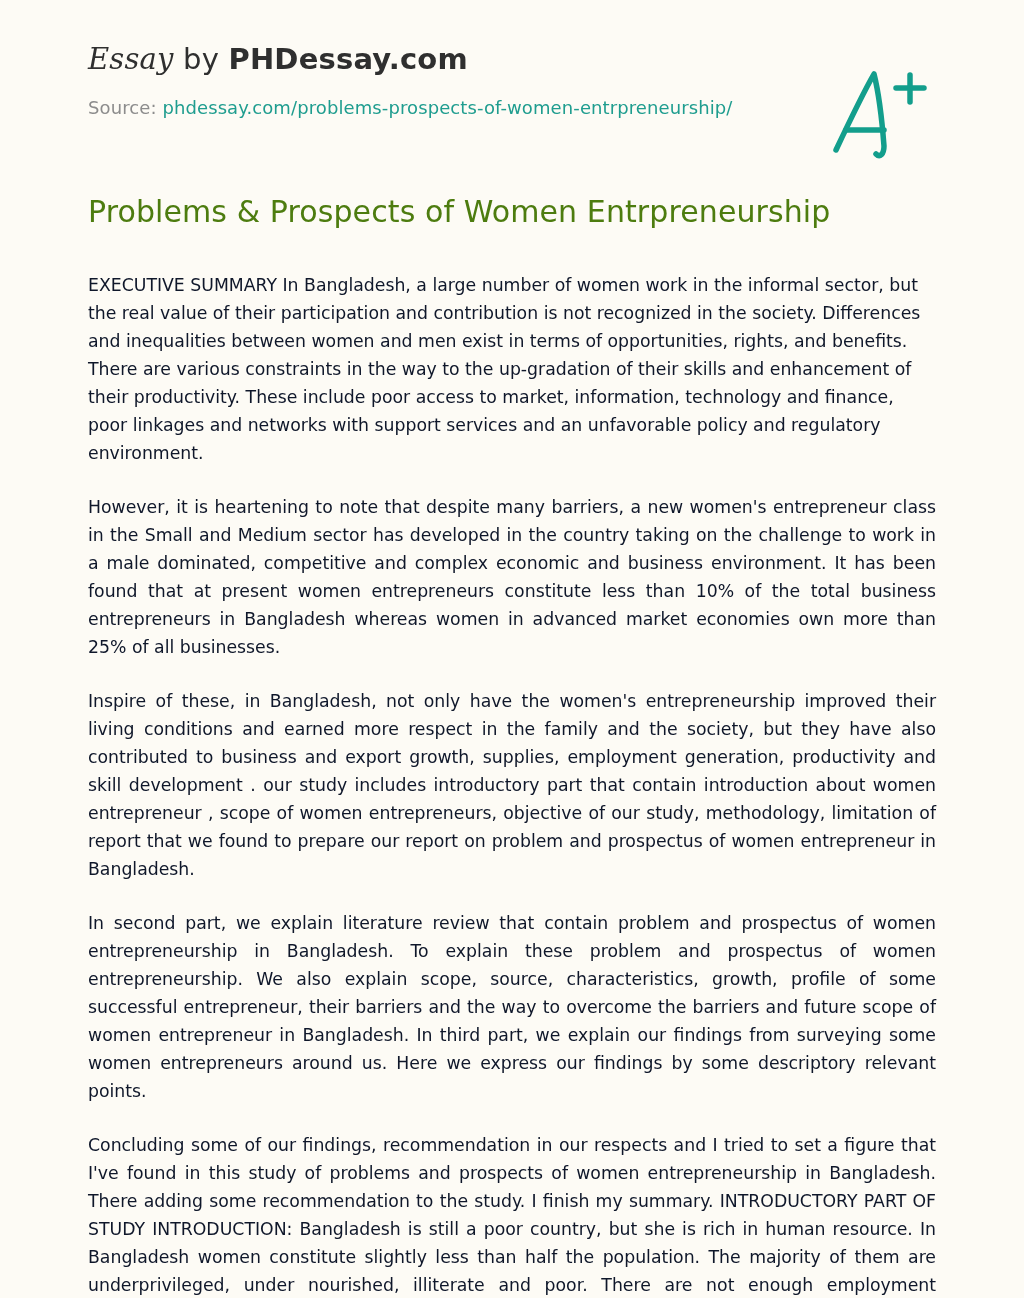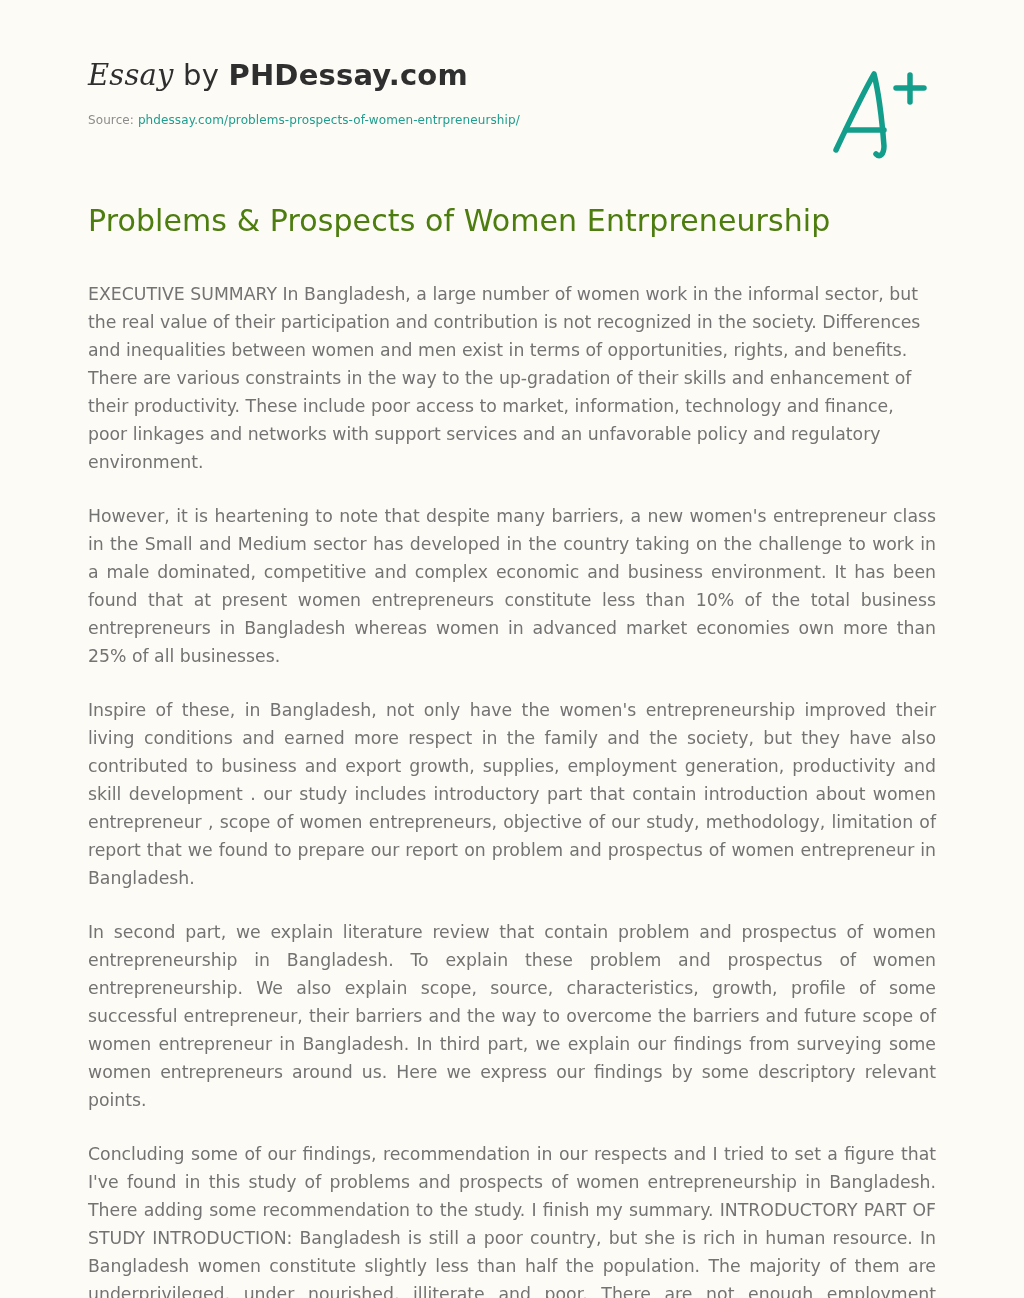--- a/index.html
+++ b/index.html
@@ -17,42 +17,42 @@
   .page {
     position: relative;
     width: 1024px;
     min-height: 1298px;
     box-sizing: border-box;
     padding: 0 88px;
   }
 
   
   .masthead {
-    padding-top: 58px;
+    padding-top: 42px;
   }
   .brand-line {
     font-size: 29px;
     line-height: 1.2;
     color: #2f2f2f;
     letter-spacing: 0.2px;
   }
   .brand-essay {
     font-style: italic;
     font-family: "DejaVu Serif", "Liberation Serif", serif;
     font-weight: 400;
   }
   .brand-by {
     font-weight: 400;
   }
   .brand-site {
     font-weight: 700;
   }
   .source-line {
     margin-top: 20px;
-    font-size: 12px;
+    font-size: 18px;
     color: #8c8c8c;
     letter-spacing: 0.1px;
   }
   .source-label {
     color: #8c8c8c;
   }
   .source-url {
     color: #1f9d8f;
     text-decoration: none;
   }
@@ -78,21 +78,21 @@
   }
 
   
   .doc-body {
     margin-top: 40px;
   }
   .doc-body p {
     margin: 0 0 26px 0;
     font-size: 17.3px;
     line-height: 1.62;
-    color: #737373;
+    color: #0f172a;
   }
   .doc-body p.justify {
     text-align: justify;
   }
   .doc-body p.last {
     margin-bottom: 0;
   }
 </style>
 </head>
 <body>

